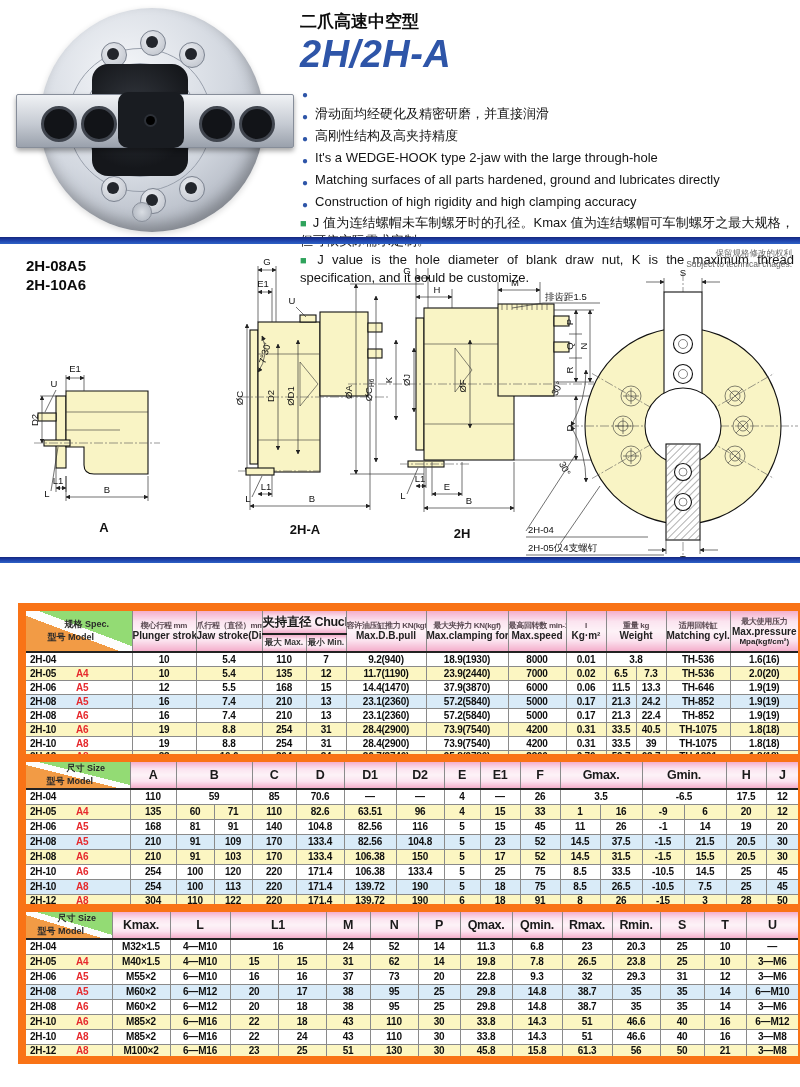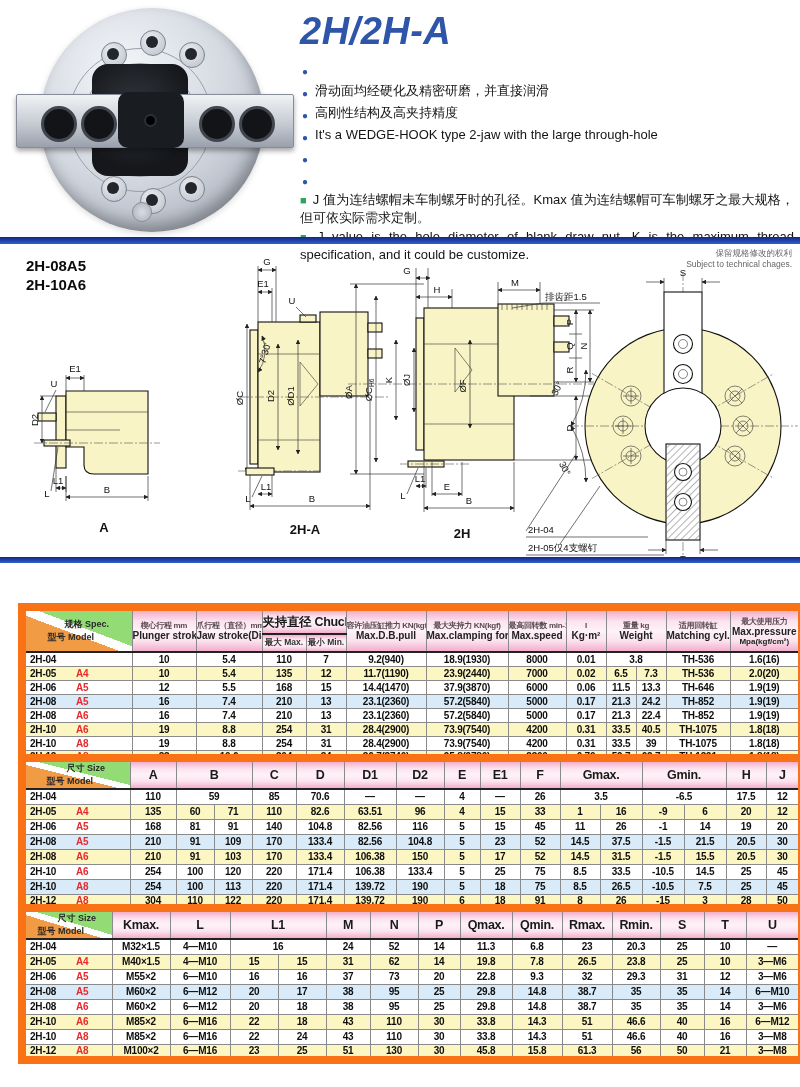--- a/index.html
+++ b/index.html
@@ -98,42 +98,45 @@
       <div class="bhole" style="left:24px;"></div>
       <div class="bhole" style="left:64px;"></div>
       <div class="bhole" style="left:182px;"></div>
       <div class="bhole" style="left:222px;"></div>
     </div>
     <div class="c-gap"></div>
     <div class="c-logo"></div>
   </div>
 
   <div class="hright">
+    <div class="t-cn">二爪高速中空型</div>
     <div class="t-model">2H/2H-A</div>
     <div id="bullets">
         <div class="bullet">
           <span class="dot">●</span>
         </div>
         <div class="bullet">
           <span class="dot">●</span>
           <span>滑动面均经硬化及精密研磨，并直接润滑</span>
         </div>
         <div class="bullet">
           <span class="dot">●</span>
           <span>高刚性结构及高夹持精度</span>
         </div>
         <div class="bullet">
           <span class="dot">●</span>
           <span>It's a WEDGE-HOOK type 2-jaw with the large through-hole</span>
         </div>
         <div class="bullet">
           <span class="dot">●</span>
+          <span>Matching surfaces of all parts hardened, ground and lubricates directly</span>
         </div>
         <div class="bullet">
           <span class="dot">●</span>
+          <span>Construction of high rigidity and high clamping accuracy</span>
         </div>
       </div>
     <div class="gnotes">
       <p><span class="sq">■</span><span>J 值为连结螺帽未车制螺牙时的孔径。Kmax 值为连结螺帽可车制螺牙之最大规格，但可依实际需求定制。</span></p>
       <p><span class="sq">■</span><span>J value is the hole diameter of blank draw nut, K is the maximum thread specification, and it could be customize.</span></p>
     </div>
   </div>
 
   <div class="bluebar bar1"></div>
 

